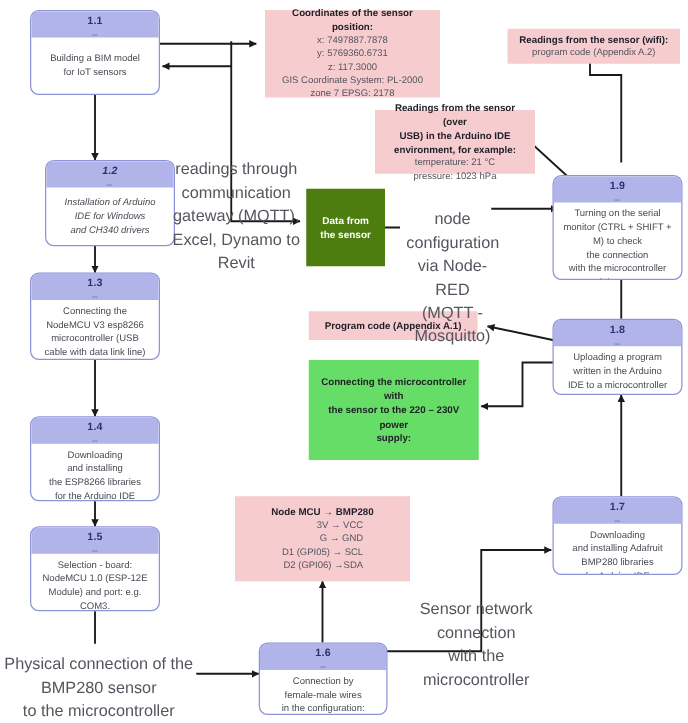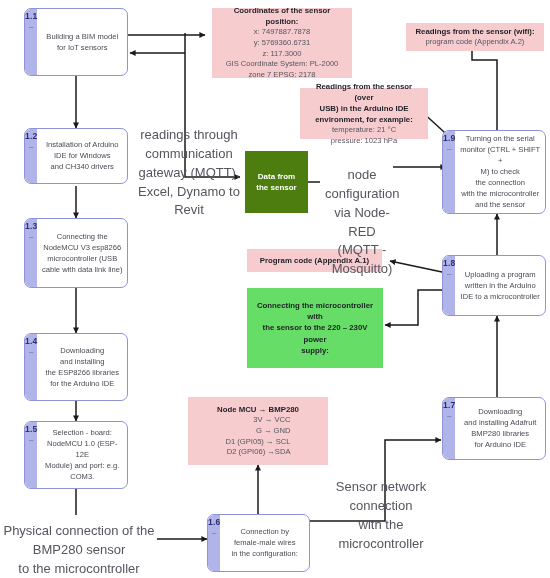--- a/index.html
+++ b/index.html
@@ -26,21 +26,21 @@
     position: absolute;
     box-sizing: border-box;
   }
   
   .proc {
     border: 1px solid #8e93d8;
     border-radius: 7px;
     background: #ffffff;
     overflow: hidden;
     display: flex;
-    flex-direction: row;
+    flex-direction: column;
   }
   .proc .hdr {
     background: #b0b4e8;
     color: #2b2f73;
     font-weight: bold;
     font-size: 8.5px;
     text-align: center;
     padding: 3px 0 2px 0;
     line-height: 1.05;
     letter-spacing: .2px;
@@ -155,21 +155,21 @@
   </svg>
 
   <div class="node proc" style="left:24px; top:8px; width:104px; height:68px;">
     <div class="hdr">
       <span>1.1</span><span class="dash">_</span>
     </div>
     <div class="bdy" style="white-space:pre-line;">Building a BIM model
 for IoT sensors</div>
   </div>
 
-  <div class="node proc" style="left:24px; top:128px; width:104px; height:56px;">
+  <div class="node proc" style="left:36px; top:128px; width:104px; height:69px;font-style:italic;">
     <div class="hdr">
       <span>1.2</span><span class="dash">_</span>
     </div>
     <div class="bdy" style="white-space:pre-line;">Installation of Arduino
 IDE for Windows
 and CH340 drivers</div>
   </div>
 
   <div class="node proc" style="left:24px; top:218px; width:104px; height:70px;">
     <div class="hdr">
@@ -222,21 +222,21 @@
 
   <div class="node proc" style="left:442px; top:255px; width:104px; height:61px;">
     <div class="hdr">
       <span>1.8</span><span class="dash">_</span>
     </div>
     <div class="bdy" style="white-space:pre-line;">Uploading a program
 written in the Arduino
 IDE to a microcontroller</div>
   </div>
 
-  <div class="node proc" style="left:442px; top:130px; width:104px; height:84px;">
+  <div class="node proc" style="left:442px; top:140px; width:104px; height:84px;">
     <div class="hdr">
       <span>1.9</span><span class="dash">_</span>
     </div>
     <div class="bdy" style="white-space:pre-line;">Turning on the serial
 monitor (CTRL + SHIFT +
 M) to check
 the connection
 with the microcontroller
 and the sensor</div>
   </div>

